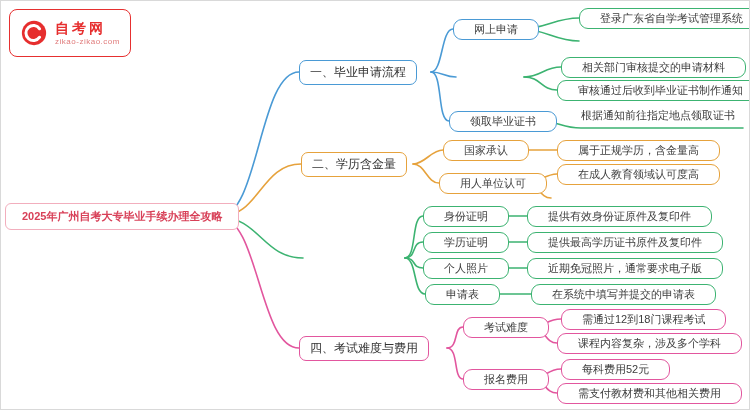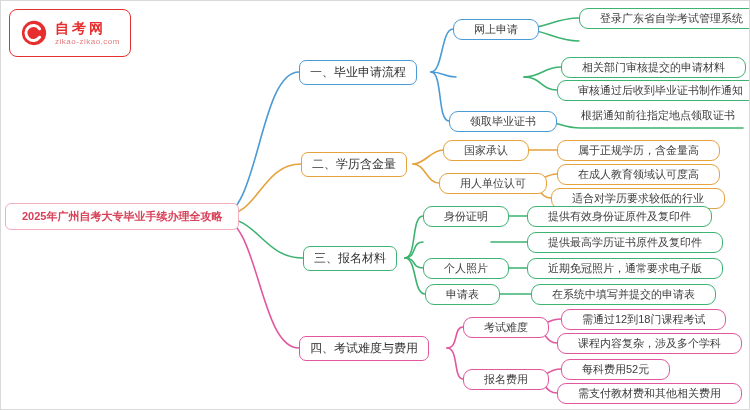--- a/index.html
+++ b/index.html
@@ -102,25 +102,24 @@
   <div class="node bd-green" style="left:560px;top:56px">相关部门审核提交的申请材料</div>
   <div class="node bd-blue" style="left:448px;top:110px">领取毕业证书</div>
   <div class="node bd-green" style="left:556px;top:79px">审核通过后收到毕业证书制作通知</div>
   <div class="node plain" style="left:580px;top:105px">根据通知前往指定地点领取证书</div>
 
   <div class="node lvl1 bd-orange" style="left:300px;top:151px">二、学历含金量</div>
   <div class="node bd-orange" style="left:442px;top:139px">国家承认</div>
   <div class="node bd-orange" style="left:556px;top:139px">属于正规学历，含金量高</div>
   <div class="node bd-orange" style="left:438px;top:172px">用人单位认可</div>
   <div class="node bd-orange" style="left:556px;top:163px">在成人教育领域认可度高</div>
-  <div class="node bd-orange" style="left:550px;top:187px">适合对学历要求较低的行业</div>
 
-  <div class="node lvl1 bd-green" style="left:302px;top:245px">三、报名材料</div>
   <div class="node bd-green" style="left:422px;top:205px">身份证明</div>
   <div class="node bd-green" style="left:526px;top:205px">提供有效身份证原件及复印件</div>
+  <div class="node bd-green" style="left:422px;top:231px">学历证明</div>
   <div class="node bd-green" style="left:526px;top:231px">提供最高学历证书原件及复印件</div>
   <div class="node bd-green" style="left:422px;top:257px">个人照片</div>
   <div class="node bd-green" style="left:526px;top:257px">近期免冠照片，通常要求电子版</div>
   <div class="node bd-green" style="left:424px;top:283px">申请表</div>
   <div class="node bd-green" style="left:530px;top:283px">在系统中填写并提交的申请表</div>
 
   <div class="node lvl1 bd-pink" style="left:298px;top:335px">四、考试难度与费用</div>
   <div class="node bd-pink" style="left:462px;top:316px">考试难度</div>
   <div class="node bd-pink" style="left:560px;top:308px">需通过12到18门课程考试</div>
   <div class="node bd-pink" style="left:556px;top:332px">课程内容复杂，涉及多个学科</div>

